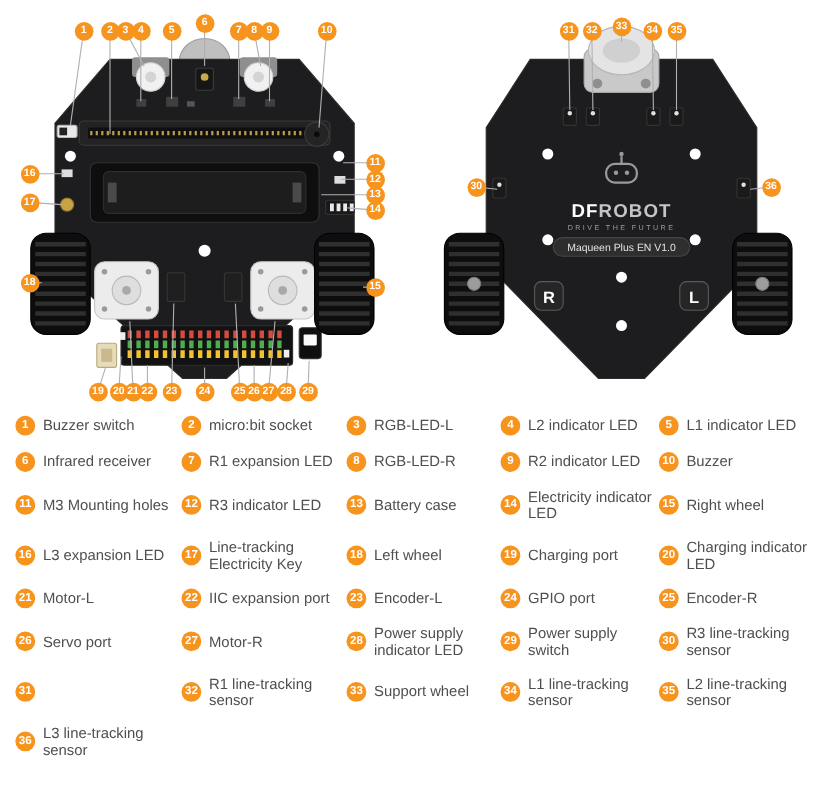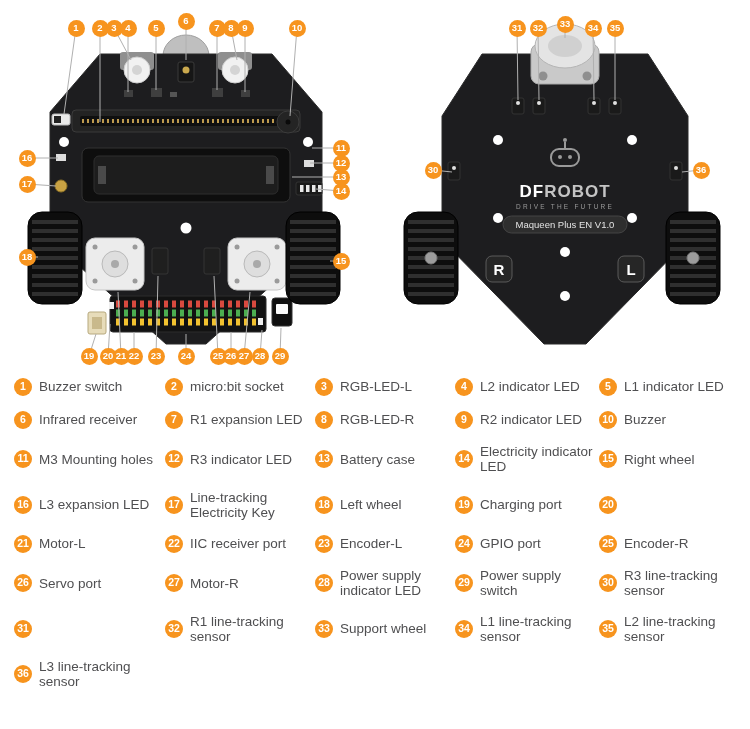--- a/index.html
+++ b/index.html
@@ -360,28 +360,29 @@
       <div class="legend-item">
         <span class="badge">18</span>
         <span class="legend-label">Left wheel</span>
       </div>
       <div class="legend-item">
         <span class="badge">19</span>
         <span class="legend-label">Charging port</span>
       </div>
       <div class="legend-item">
         <span class="badge">20</span>
+        <span class="legend-label">Charging indicator LED</span>
       </div>
       <div class="legend-item">
         <span class="badge">21</span>
         <span class="legend-label">Motor-L</span>
       </div>
       <div class="legend-item">
         <span class="badge">22</span>
-        <span class="legend-label">IIC receiver port</span>
+        <span class="legend-label">IIC expansion port</span>
       </div>
       <div class="legend-item">
         <span class="badge">23</span>
         <span class="legend-label">Encoder-L</span>
       </div>
       <div class="legend-item">
         <span class="badge">24</span>
         <span class="legend-label">GPIO port</span>
       </div>
       <div class="legend-item">

